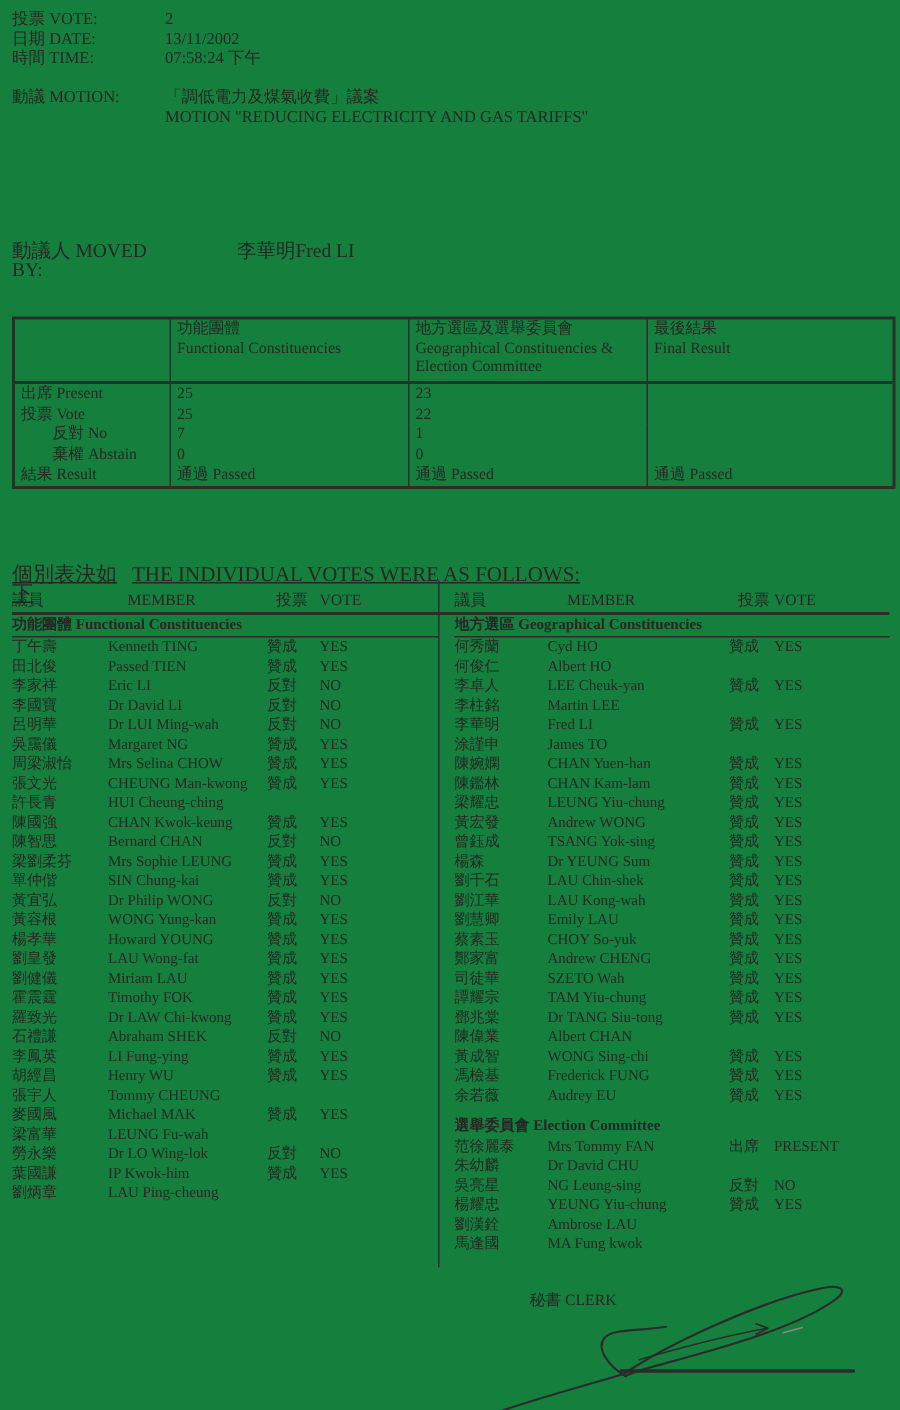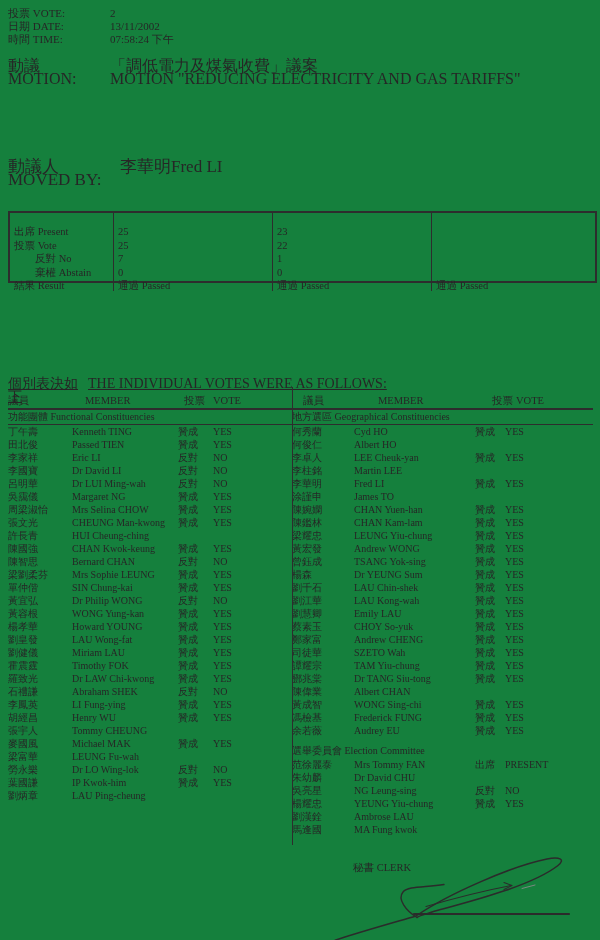--- a/index.html
+++ b/index.html
@@ -6,48 +6,48 @@
   .page {
     position:relative; width:600px; height:940px; margin:0 auto;
     background:#15803d; color:#262626; overflow:hidden;
     font-family:"Liberation Serif","DejaVu Serif",serif;
   }
   
   .meta { position:absolute; left:8px; top:7px; }
   .meta-row { display:flex; height:13px; line-height:13px; font-size:11px; }
   .meta-row .lbl { width:102px; }
   
-  .motion { position:absolute; left:8px; top:59px; display:flex; font-size:16px; }
+  .motion { position:absolute; left:8px; top:59px; display:flex; font-size:11px; }
   .motion .lbl { width:102px; line-height:13px; }
   .motion .val div { line-height:13px; }
   
-  .movedby { position:absolute; left:8px; top:160px; display:flex; font-size:17px; line-height:13px; }
+  .movedby { position:absolute; left:8px; top:160px; display:flex; font-size:13px; line-height:13px;gap:38px; }
   .movedby .lbl { width:112px; }
   
   .sumtable { position:absolute; left:8px; top:211px; width:585px; border:2px solid #2d2d2d; font-size:10.5px; }
   .sumhead { display:grid; grid-template-columns:103px 159px 159px 1fr; border-bottom:2px solid #2d2d2d; }
   .sumhead .cell { padding:1px 4px 2px 4px; line-height:12.5px; border-left:1px solid #2d2d2d; min-height:38px; }
   .sumhead .cell:first-child { border-left:none; }
   .sumbody .srow { display:grid; grid-template-columns:103px 159px 159px 1fr; height:13.5px; line-height:13.5px; }
-  .sumbody .srow .cell { padding:12px 4px; border-left:1px solid #2d2d2d; white-space:pre; overflow:hidden; }
+  .sumbody .srow .cell { padding:0 4px; border-left:1px solid #2d2d2d; white-space:pre; overflow:hidden; }
   .sumbody .srow .cell:first-child { border-left:none; }
   
   .ivheading { position:absolute; left:8px; top:377px; display:flex; font-size:14px; line-height:13px;text-decoration:underline; }
   .ivheading .cn { width:80px; }
   .memtable { position:absolute; left:8px; top:393px; width:585px; font-size:10px; }
   .mhead { display:flex; height:15px; line-height:15px; border-bottom:2px solid #2d2d2d; font-size:10.5px; }
   .mhead .half { display:flex; }
   .mhead .half.l { width:284px; }
   .mhead .half.r { width:301px; padding-left:11px; box-sizing:border-box; }
   .divider { position:absolute; left:284px; top:-6px; width:1px; height:458px; background:#2d2d2d; }
   .cols { display:flex; }
   .halfcol { box-sizing:border-box; }
   .halfcol.l { width:284px; }
-  .halfcol.r { width:301px; }
-  .grouphead { height:14px; line-height:14px; font-weight:normal; border-bottom:1px solid #2d2d2d; white-space:nowrap; overflow:hidden; }
+  .halfcol.r { width:301px; padding-left:11px; }
+  .grouphead { height:14px; line-height:14px; font-weight:bold; border-bottom:1px solid #2d2d2d; white-space:nowrap; overflow:hidden; }
   .grouphead.noline { border-bottom:none; }
   .gap { height:7px; }
   .mrow { display:flex; height:13px; line-height:13px; white-space:nowrap; }
   .mrow span { overflow:hidden; }
   
   .l .c1, .mhead .l .c1 { width:64px; }
   .l .c2, .mhead .l .c2 { width:106px; }
   .l .c3, .mhead .l .c3 { width:35px; }
   .l .c4 { flex:1; }
   
@@ -88,20 +88,35 @@
       <div>MOTION "REDUCING ELECTRICITY AND GAS TARIFFS"</div>
     </span>
   </div>
 
   <div class="movedby">
     <span class="lbl">動議人 MOVED BY:</span>
     <span class="val">李華明Fred LI</span>
   </div>
 
   <div class="sumtable">
+    <div class="sumhead">
+      <div class="cell"></div>
+      <div class="cell">
+        <div>功能團體</div>
+        <div>Functional Constituencies</div>
+      </div>
+      <div class="cell">
+        <div>地方選區及選舉委員會</div>
+        <div>Geographical Constituencies &amp; Election Committee</div>
+      </div>
+      <div class="cell">
+        <div>最後結果</div>
+        <div>Final Result</div>
+      </div>
+    </div>
     <div class="sumbody">
 
         <div class="srow">
           <div class="cell">出席 Present</div>
           <div class="cell">25</div>
           <div class="cell">23</div>
           <div class="cell"></div>
         </div>
 
         <div class="srow">

